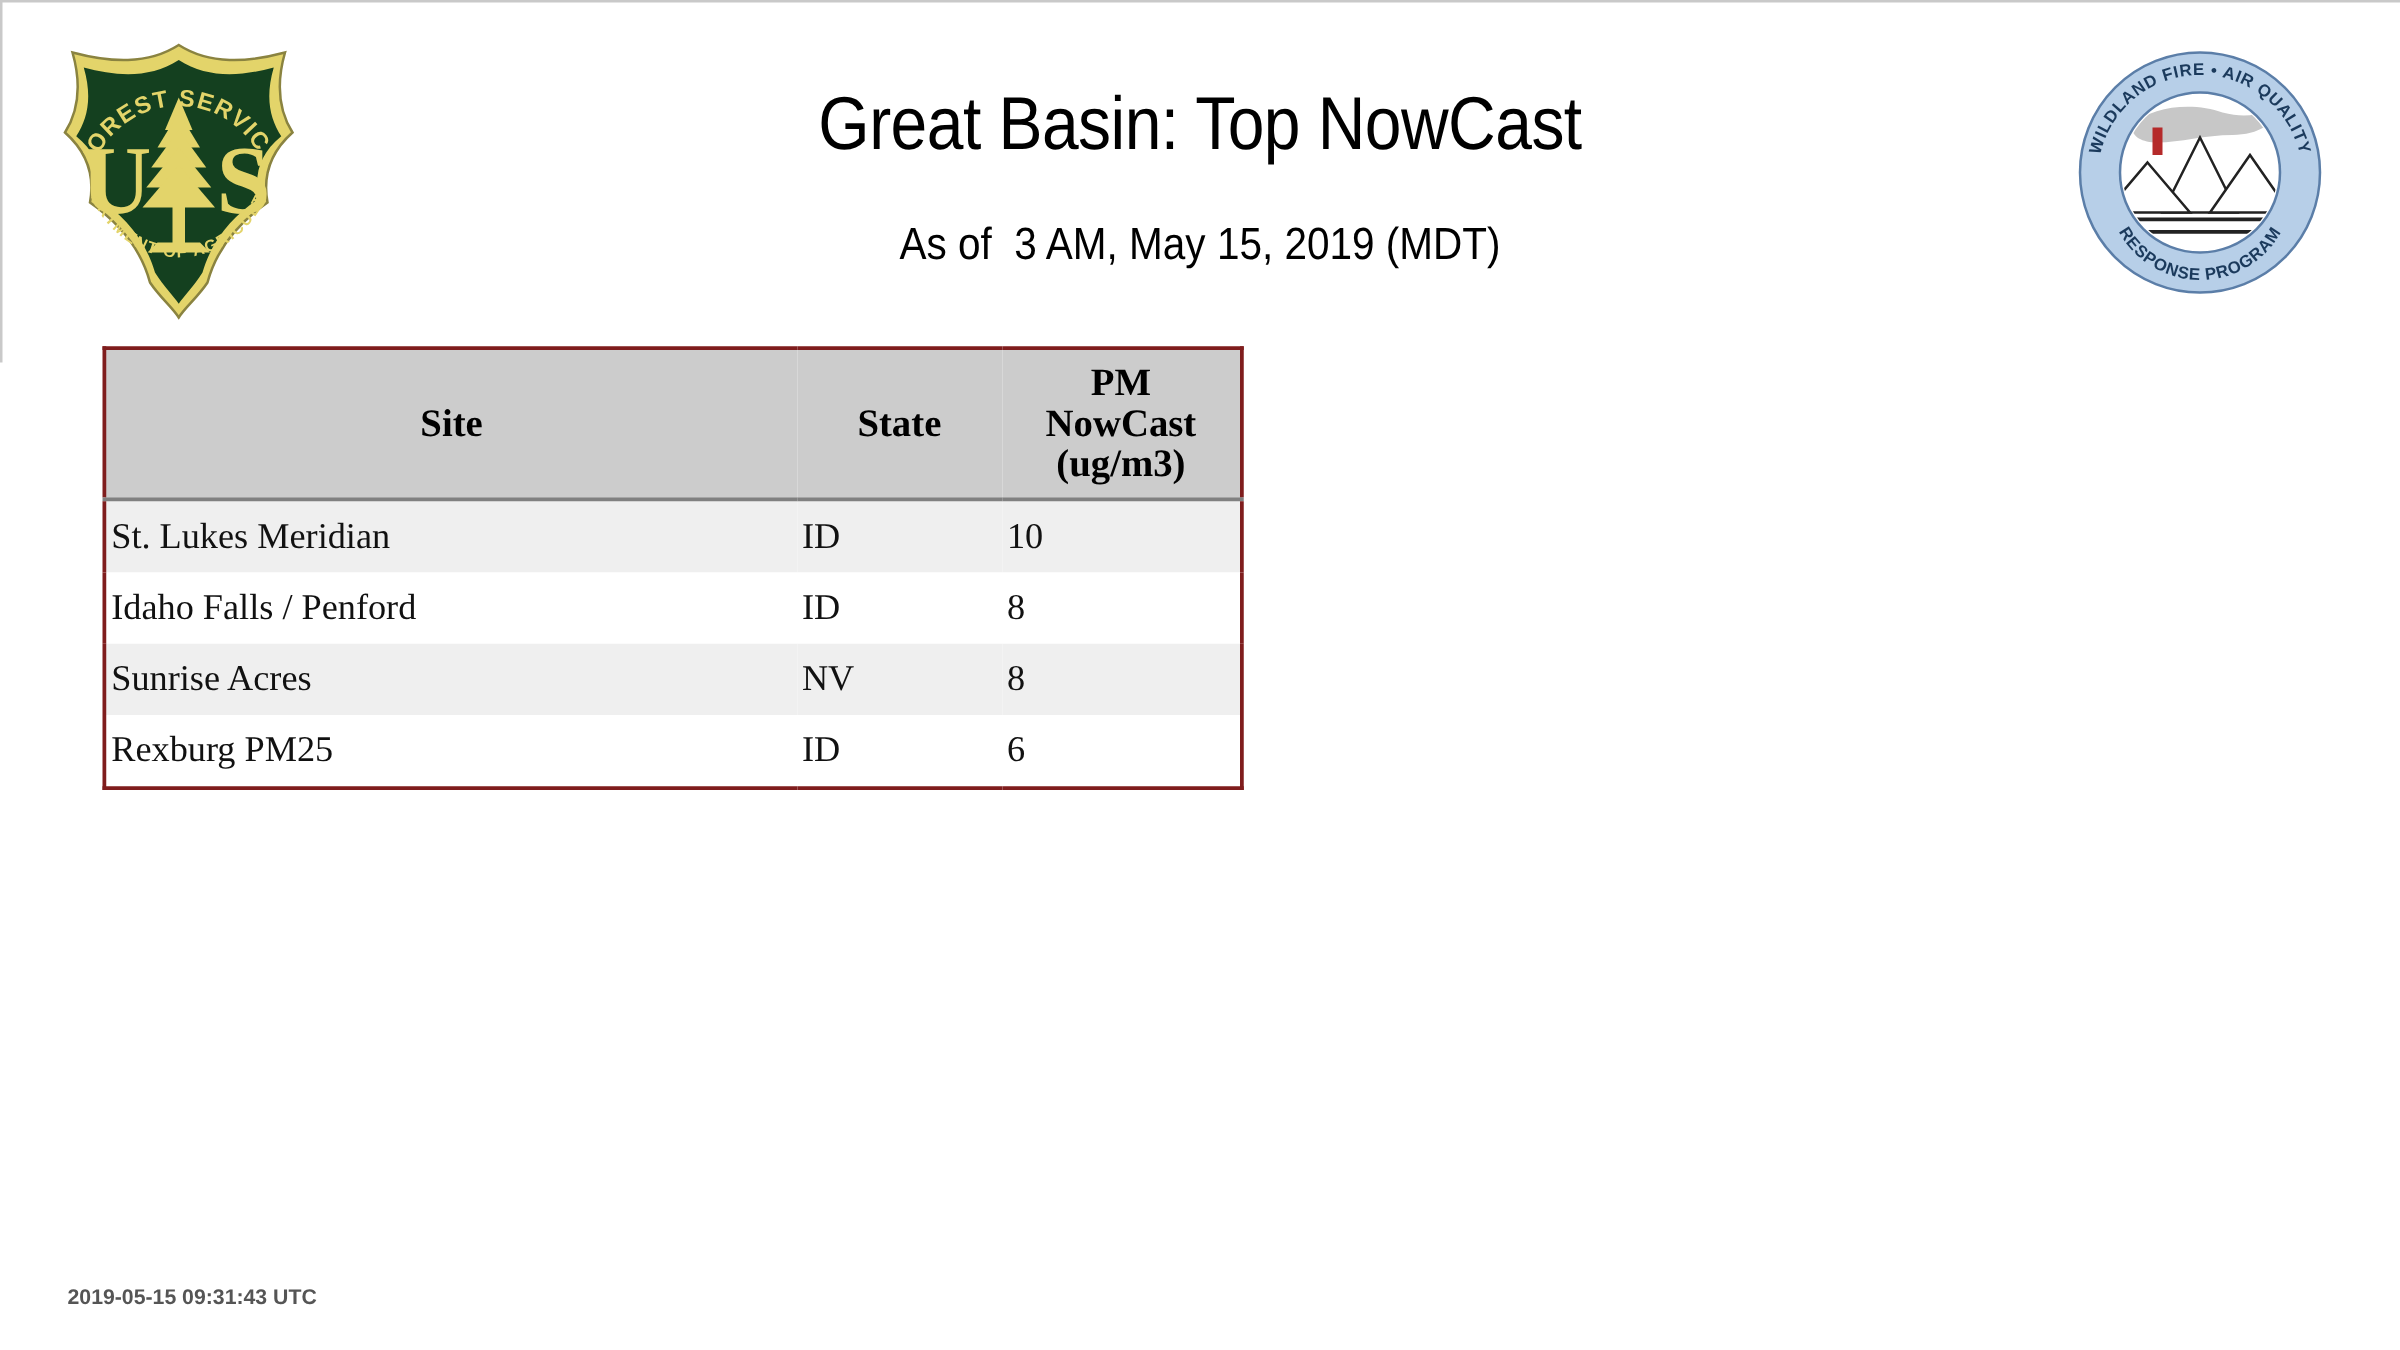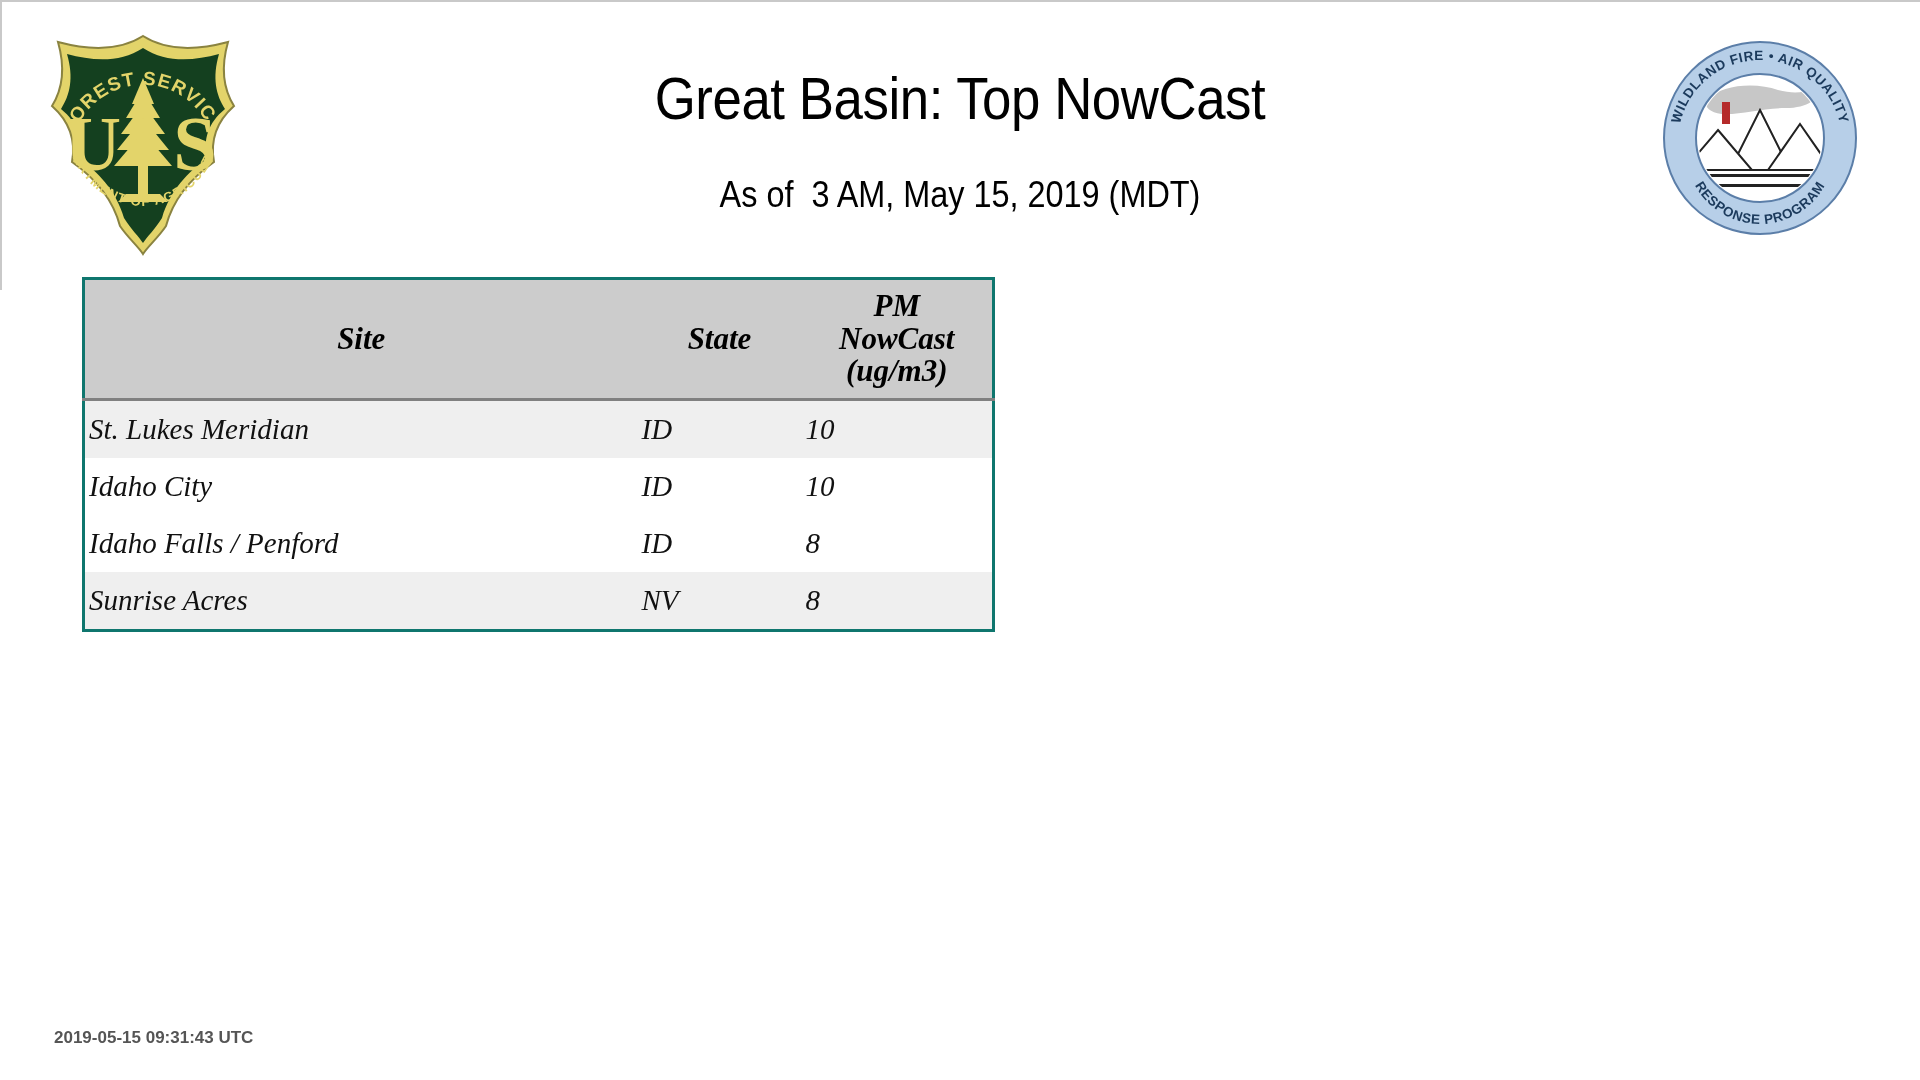--- a/index.html
+++ b/index.html
@@ -82,22 +82,21 @@
   .nowcast-table-wrap {
     position: absolute;
     left: 82px;
     top: 277px;
     width: 910px;
   }
   table.nowcast {
     border-collapse: collapse;
     width: 910px;
     table-layout: fixed;
-    border: 3px solid #0f766e;
-    font-style: italic;
+    border: 3px solid #7f1d1d;
   }
   table.nowcast col.c-site   { width: 554px; }
   table.nowcast col.c-state  { width: 164px; }
   table.nowcast col.c-value  { width: 192px; }
 
   table.nowcast thead th {
     background: #cccccc;
     color: #000000;
     font-family: "Liberation Serif", serif;
     font-weight: bold;
@@ -254,31 +253,31 @@
         </th>
       </tr>
     </thead>
     <tbody>
       <tr class="odd">
         <td>St. Lukes Meridian</td>
         <td>ID</td>
         <td>10</td>
       </tr>
       <tr class="even">
-        <td>Idaho City</td>
-        <td>ID</td>
-        <td>10</td>
-      </tr>
-      <tr class="even">
         <td>Idaho Falls / Penford</td>
         <td>ID</td>
         <td>8</td>
       </tr>
       <tr class="odd">
         <td>Sunrise Acres</td>
         <td>NV</td>
         <td>8</td>
       </tr>
+      <tr class="even">
+        <td>Rexburg PM25</td>
+        <td>ID</td>
+        <td>6</td>
+      </tr>
     </tbody>
   </table>
 </div>
 
 <div class="footer-timestamp">2019-05-15 09:31:43 UTC</div>
 
 </body></html>

